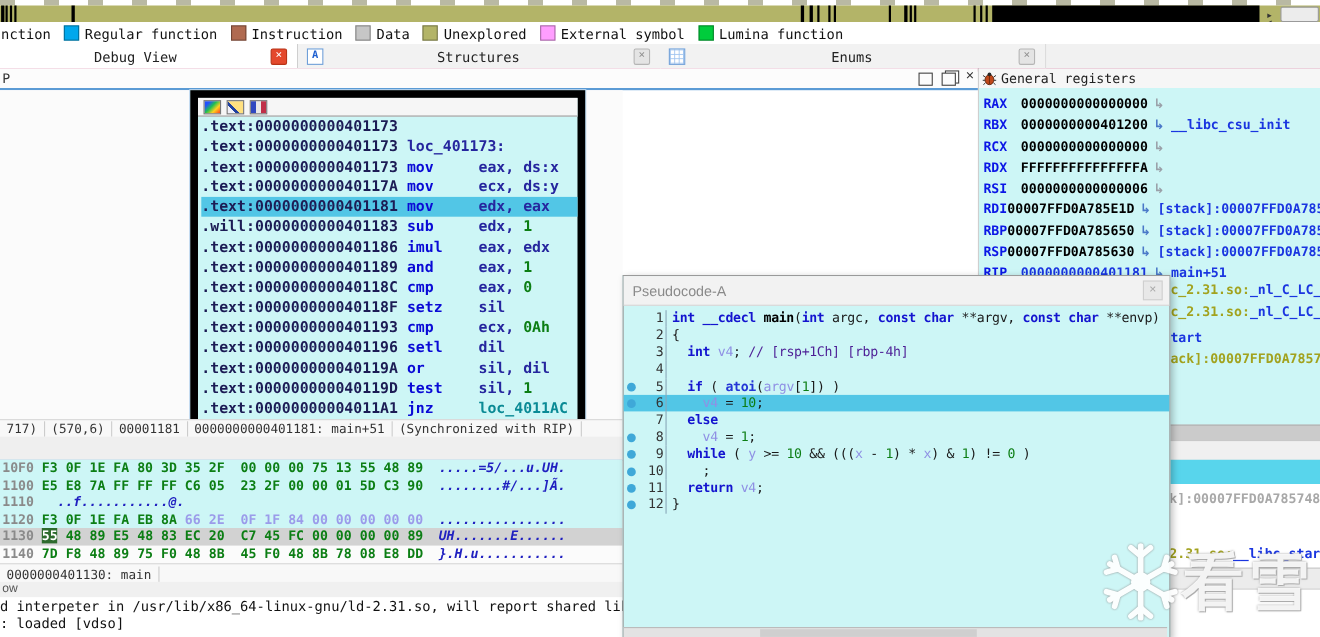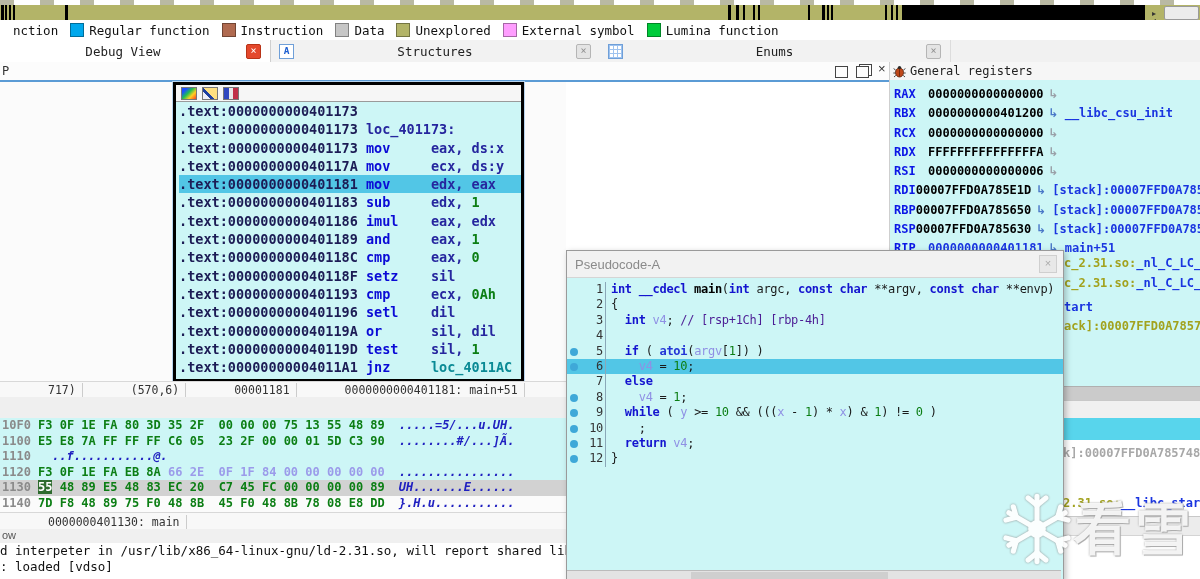--- a/index.html
+++ b/index.html
@@ -12,21 +12,21 @@
          repeating-linear-gradient(90deg,#b9b9a3 0 14px,#ffffff 14px 40px);}
   #navband{left:0;top:5px;width:1200px;height:15px;background:#b3b468;}
   .navmark{position:absolute;top:0;height:15px;background:#000;}
   #nav-arrows{position:absolute;left:1147px;top:5px;width:14px;height:15px;font-size:8px;color:#333;line-height:7px;text-align:center;}
   #nav-box{position:absolute;left:1164px;top:6px;width:33px;height:12px;background:#ececec;border:1px solid #9a9a9a;border-radius:2px;}
 
   
   #legend{left:0;top:20px;width:1200px;height:20px;background:#fff;display:flex;align-items:center;
           font-family:"DejaVu Sans Mono",monospace;font-size:12.5px;color:#111;white-space:nowrap;}
   .lg-sq{display:inline-block;width:12px;height:12px;margin:0 5px 0 12px;border:1px solid rgba(0,0,0,.35);vertical-align:-2px;}
-  .legend-prefix{margin-left:13px;}
+  .legend-prefix{margin-left:1px;}
 
   
   #tabbar{left:0;top:40px;width:1200px;height:22px;background:#f1f1f1;border-bottom:3px solid #be185d;}
   .tab{position:absolute;top:0;height:22px;display:flex;align-items:center;
        font-family:"DejaVu Sans Mono",monospace;font-size:12.5px;color:#222;}
   #tab-debug{left:0;width:270px;background:#fff;border-right:1px solid #cfcfcf;}
   #tab-structures{left:271px;width:329px;background:#f2f2f2;border-right:1px solid #dcdcdc;}
   #tab-enums{left:600px;width:350px;background:#f2f2f2;border-right:1px solid #dcdcdc;}
   .tab-label{flex:1;text-align:center;}
   .tab-close{width:13px;height:13px;margin-right:9px;border-radius:2px;font-size:10px;line-height:12px;text-align:center;}
@@ -43,35 +43,35 @@
   .winbtn{position:absolute;top:4px;width:11px;height:10px;}
   #btn-max{left:835px;border:1px solid #444;}
   #btn-restore{left:856px;border:1px solid #444;box-shadow:3px -2px 0 -1px #fff,3px -2px 0 0 #444;}
   #btn-close-pane{left:878px;border:none;font-size:13px;line-height:9px;color:#333;top:2px;}
   #dock-vline{left:889px;top:62px;width:1px;height:517px;background:#cfcfcf;}
 
   #left-dock{left:0;top:82px;width:566px;height:497px;background:#fbfbfb;}
 
   
   #disasm-win{left:173px;top:82px;width:345px;height:294px;background:#cdf6f6;
-              border:3px solid #000000;box-shadow:0 0 0 1px #b8d4ee;}
+              border:7px solid #000000;box-shadow:0 0 0 1px #b8d4ee;}
   #disasm-toolbar{height:16px;background:#f6f6f6;border-bottom:1px solid #9a9a9a;display:flex;align-items:center;}
   .dt-ico{width:14px;height:11px;margin-left:5px;border:1px solid #777;}
   #dt1{background:linear-gradient(135deg,#2050ff 20%,#20c050 45%,#ffd020 70%,#ff4020);}
   #dt2{background:linear-gradient(45deg,#f0f0f8 30%,#2040a0 30% 45%,#ffe080 45%);}
   #dt3{background:linear-gradient(90deg,#3048c0 33%,#e8e8e8 33% 66%,#c03048 66%);}
   #disasm-lines{font-family:"DejaVu Sans Mono",monospace;font-size:13.5px;font-weight:600;
                 line-height:18.3px;padding-left:3px;}
   .dline{height:18.3px;white-space:pre;}
   .dline.hl{background:#52c6e6;}
 
   
   #disasm-status{left:0;top:381px;width:566px;height:16px;background:#f8f8f8;border-top:1px solid #d8d8d8;
                  font-family:"DejaVu Sans Mono",monospace;font-size:11.5px;color:#333;display:flex;align-items:center;}
-  .st-cell{padding:0 6px;border-right:1px solid #ccc;white-space:nowrap;margin-left:42px;}
+  .st-cell{padding:0 6px;border-right:1px solid #ccc;white-space:nowrap;}
   #gap-strip{left:0;top:397px;width:566px;height:21px;background:#efefef;border-bottom:1px solid #7fb2e5;}
   #hexview{left:0;top:418px;width:566px;height:73px;background:#cdf6f6;
            font-family:"DejaVu Sans Mono",monospace;font-size:12px;font-weight:600;}
   .hxrow{height:15.5px;line-height:15.5px;white-space:pre;display:flex;}
   .hxrow.hl{background:#d2d2d2;}
   .haddr{color:#8a8a8a;width:36px;padding-left:2px;}
   .hascii{margin-left:14px;color:#2020c0;font-style:italic;}
   #hex-status{left:0;top:512px;width:566px;height:17px;background:#f8f8f8;border-top:1px solid #d8d8d8;
               font-family:"DejaVu Sans Mono",monospace;font-size:11.5px;color:#333;display:flex;align-items:center;}
   #output-title{left:0;top:529px;width:566px;height:14px;background:#f0f0f0;font-size:11px;color:#555;
@@ -218,21 +218,21 @@
       <span id="dt1" class="dt-ico"></span>
       <span id="dt2" class="dt-ico"></span>
       <span id="dt3" class="dt-ico"></span>
     </div>
     <div id="disasm-lines">
         <div class="dline"><span class="sg sg-addr">.text:0000000000401173</span></div>
         <div class="dline"><span class="sg sg-addr">.text:0000000000401173 </span><span class="sg sg-n">loc_401173:</span></div>
         <div class="dline"><span class="sg sg-addr">.text:0000000000401173 </span><span class="sg sg-b">mov     </span><span class="sg sg-n">eax, ds:x</span></div>
         <div class="dline"><span class="sg sg-addr">.text:000000000040117A </span><span class="sg sg-b">mov     </span><span class="sg sg-n">ecx, ds:y</span></div>
         <div class="dline hl"><span class="sg sg-addr">.text:0000000000401181 </span><span class="sg sg-b">mov     </span><span class="sg sg-n">edx, eax</span></div>
-        <div class="dline"><span class="sg sg-addr">.text:0000000000401183 </span><span class="sg sg-b">sub     </span><span class="sg sg-n">edx, </span><span class="sg sg-num">1</span></div>
+        <div class="dline"><span class="sg sg-addr">.will:0000000000401183 </span><span class="sg sg-b">sub     </span><span class="sg sg-n">edx, </span><span class="sg sg-num">1</span></div>
         <div class="dline"><span class="sg sg-addr">.text:0000000000401186 </span><span class="sg sg-b">imul    </span><span class="sg sg-n">eax, edx</span></div>
         <div class="dline"><span class="sg sg-addr">.text:0000000000401189 </span><span class="sg sg-b">and     </span><span class="sg sg-n">eax, </span><span class="sg sg-num">1</span></div>
         <div class="dline"><span class="sg sg-addr">.text:000000000040118C </span><span class="sg sg-b">cmp     </span><span class="sg sg-n">eax, </span><span class="sg sg-num">0</span></div>
         <div class="dline"><span class="sg sg-addr">.text:000000000040118F </span><span class="sg sg-b">setz    </span><span class="sg sg-n">sil</span></div>
         <div class="dline"><span class="sg sg-addr">.text:0000000000401193 </span><span class="sg sg-b">cmp     </span><span class="sg sg-n">ecx, </span><span class="sg sg-num">0Ah</span></div>
         <div class="dline"><span class="sg sg-addr">.text:0000000000401196 </span><span class="sg sg-b">setl    </span><span class="sg sg-n">dil</span></div>
         <div class="dline"><span class="sg sg-addr">.text:000000000040119A </span><span class="sg sg-b">or      </span><span class="sg sg-n">sil, dil</span></div>
         <div class="dline"><span class="sg sg-addr">.text:000000000040119D </span><span class="sg sg-b">test    </span><span class="sg sg-n">sil, </span><span class="sg sg-num">1</span></div>
         <div class="dline"><span class="sg sg-addr">.text:00000000004011A1 </span><span class="sg sg-b">jnz     </span><span class="sg sg-t">loc_4011AC</span></div>
       </div>

